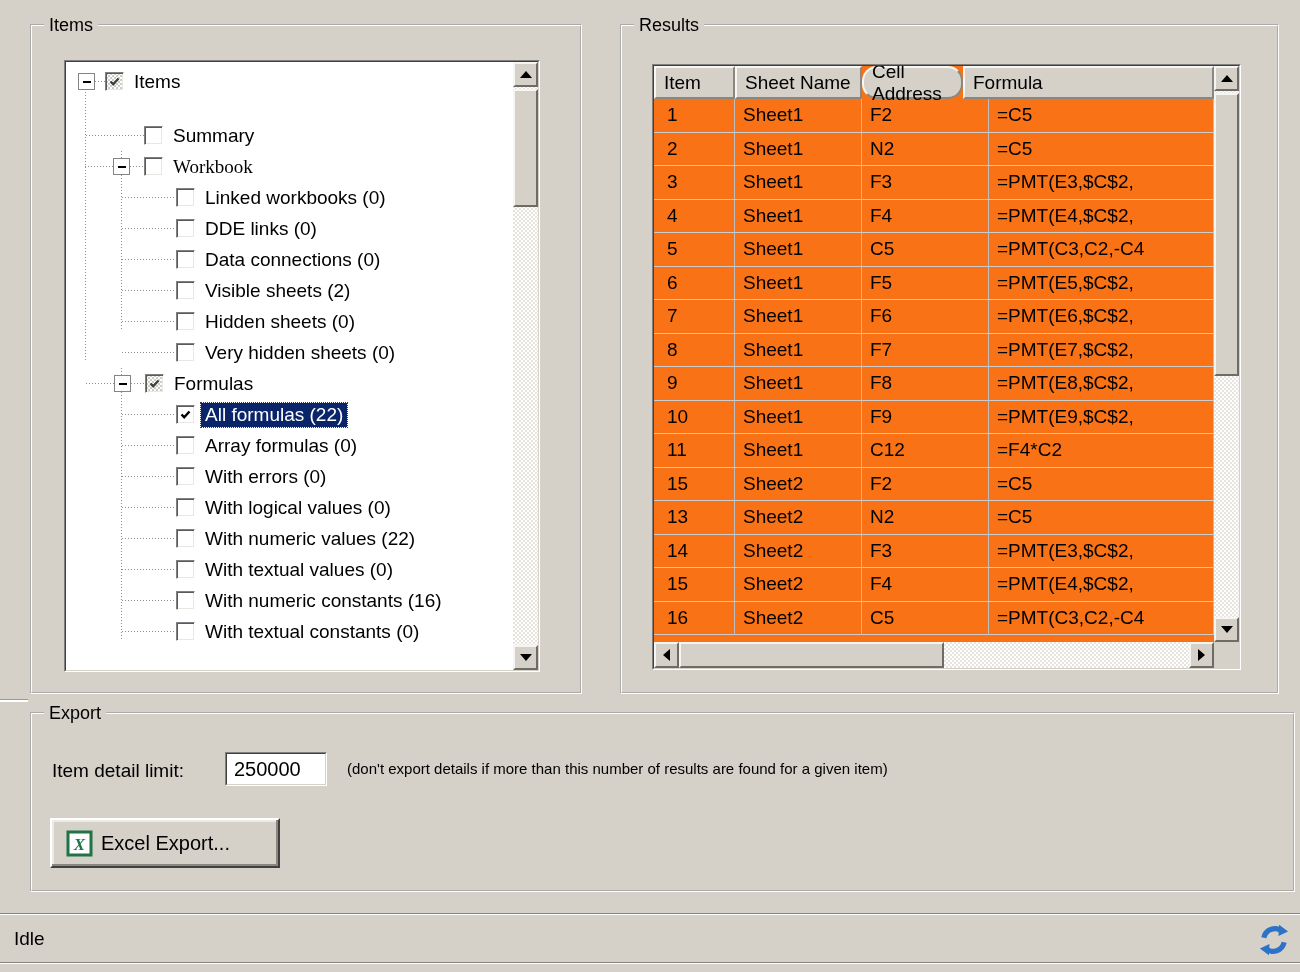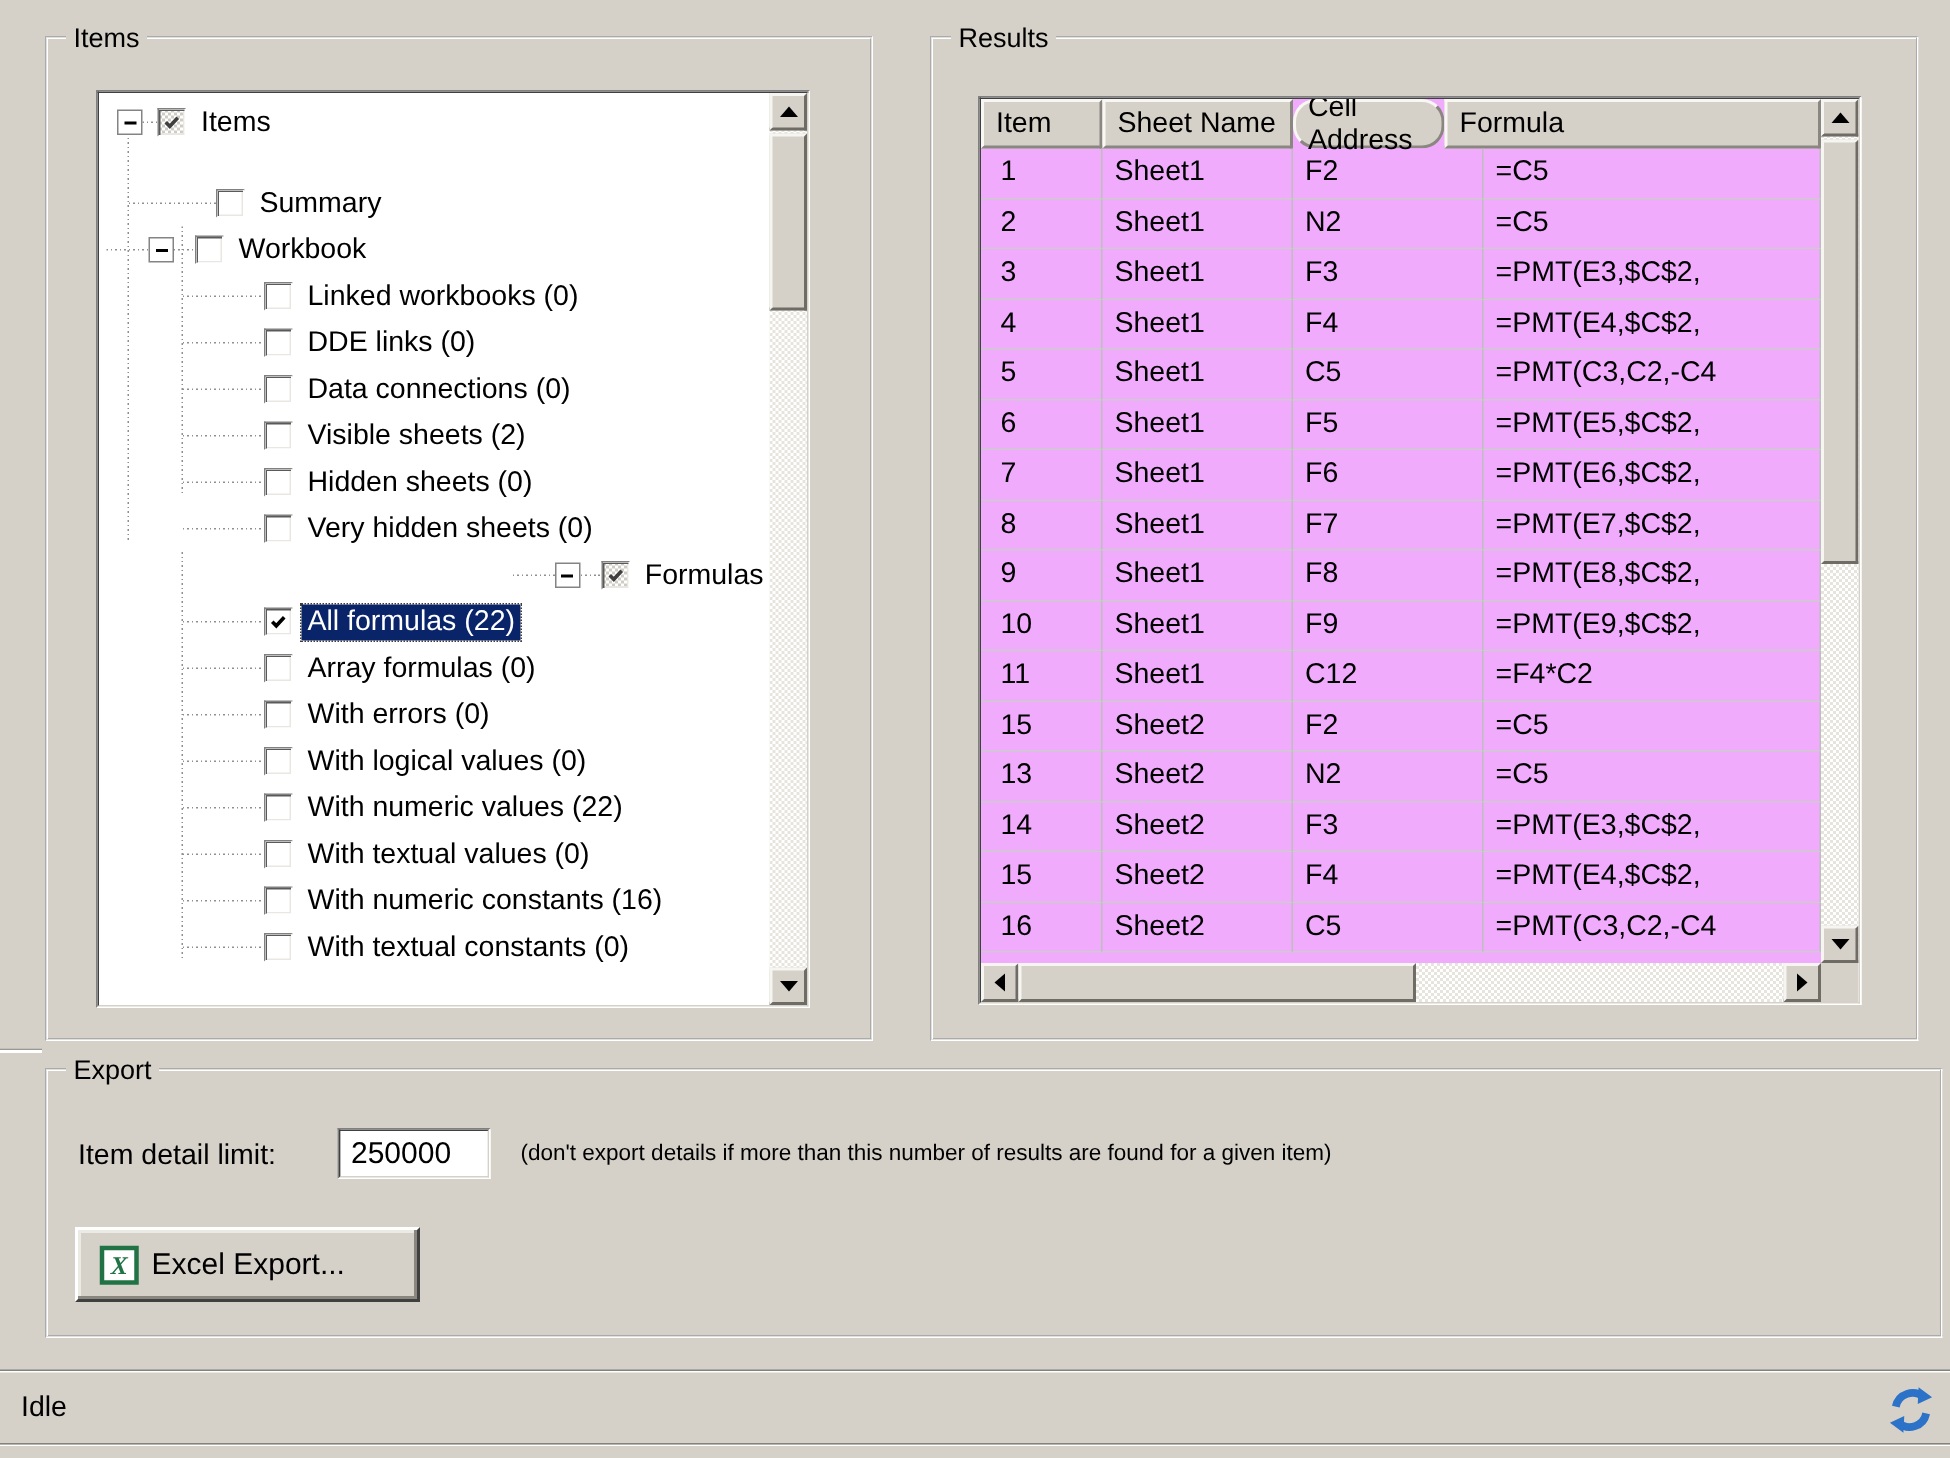--- a/index.html
+++ b/index.html
@@ -40,21 +40,21 @@
   .exp .minus{width:8px;height:2px;background:#000;}
   .cb{width:17px;height:17px;flex:none;background:#fff;border:1px solid;border-color:#808080 #fff #fff #808080;
       box-shadow:inset 1px 1px 0 #5a5a5a, inset -1px -1px 0 #e9e7e1;
       display:flex;align-items:center;justify-content:center;margin-left:0;box-sizing:content-box;color:#000;}
   .cb.mixed{background:repeating-conic-gradient(#ffffff 0% 25%, #cfccc4 0% 50%) 0 0/4px 4px;color:#3f3f3f;}
   .tlabel{margin-left:6px;font-size:19px;padding:1px 4px;white-space:nowrap;}
   .tlabel.selected{background:#0a246a;color:#fff;outline:1px dotted #3c3c3c;}
 
   
   .lv{position:absolute;left:30px;top:38px;width:587px;height:604px;}
-  .lv-main{position:absolute;left:0;top:0;right:25px;bottom:26px;background:#f0abfc;overflow:hidden;}
+  .lv-main{position:absolute;left:0;top:0;right:25px;bottom:26px;background:#f97316;overflow:hidden;}
   .lv-header{display:flex;height:33px;}
   .hcell{background:#d5d1c8;border:2px solid;border-color:#f8f7f4 #8a8781 #8a8781 #f8f7f4;
          font-size:19px;display:flex;align-items:center;padding-left:8px;box-sizing:border-box;flex:none;}
   .lv-row{display:flex;height:33.5px;box-sizing:border-box;}
   .cell{border-right:1px solid #bdbdbd;border-bottom:1px solid #cccccc;font-size:19px;
         display:flex;align-items:center;padding-left:8px;box-sizing:border-box;
         white-space:nowrap;overflow:hidden;flex:none;}
   .c0{width:81px;padding-left:13px;}
   .c1{width:127px;}
   .c2{width:127px;}
@@ -105,21 +105,21 @@
                   <path d="M2.5 6.5 L5.2 9.2 L10.5 3.5" fill="none" stroke="currentColor" stroke-width="2.4"></path>
                 </svg>
               </span>
               <span class="tlabel">Items</span>
             </div>
             <div class="t-row" style="padding-left: 20px; margin-top: 23px;">
               <span class="lead" style="width:58px"></span>
               <span class="cb off"></span>
               <span class="tlabel">Summary</span>
             </div>
-            <div class="t-row" style="padding-left: 5px;">
+            <div class="t-row" style="padding-left: 19px; font-family: Liberation Serif, serif;">
               <span class="lead" style="width:28px"></span>
               <span class="exp">
                 <span class="minus"></span>
               </span>
               <span class="lead" style="width:14px"></span>
               <span class="cb off"></span>
               <span class="tlabel">Workbook</span>
             </div>
             <div class="t-row" style="padding-left: 56px;">
               <span class="lead" style="width:54px"></span>
@@ -144,21 +144,21 @@
             <div class="t-row" style="padding-left: 56px;">
               <span class="lead" style="width:54px"></span>
               <span class="cb off"></span>
               <span class="tlabel">Hidden sheets (0)</span>
             </div>
             <div class="t-row" style="padding-left: 56px;">
               <span class="lead" style="width:54px"></span>
               <span class="cb off"></span>
               <span class="tlabel">Very hidden sheets (0)</span>
             </div>
-            <div class="t-row" style=" justify-content: flex-end;">
+            <div class="t-row" style="padding-left: 20px;">
               <span class="lead" style="width:28px"></span>
               <span class="exp">
                 <span class="minus"></span>
               </span>
               <span class="lead" style="width:14px"></span>
               <span class="cb mixed">
                 <svg width="13" height="13" viewBox="0 0 13 13">
                   <path d="M2.5 6.5 L5.2 9.2 L10.5 3.5" fill="none" stroke="currentColor" stroke-width="2.4"></path>
                 </svg>
               </span>

